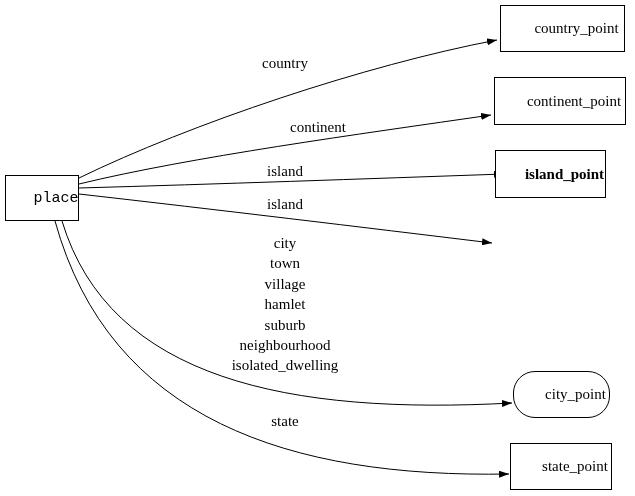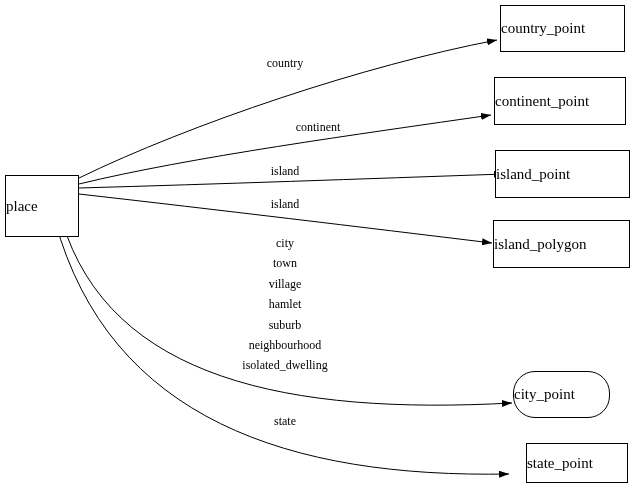--- a/index.html
+++ b/index.html
@@ -3,36 +3,36 @@
 <meta charset="utf-8">
 <style>
   html,body{margin:0;padding:0;}
   body{background:#ffffff;font-family:"Liberation Serif","DejaVu Serif",serif;}
   .canvas{
     position:relative;width:635px;height:496px;background:#ffffff;overflow:hidden;
   }
   .edges{position:absolute;left:0;top:0;width:635px;height:496px;}
   .node{
     position:absolute;box-sizing:border-box;border:1px solid #000000;background:#ffffff;
-    display:flex;align-items:center;
-    font-size:15px;color:#000000;white-space:nowrap;
+    display:flex;align-items:center;justify-content:center;
+    font-size:15px;color:#000000;white-space:nowrap;padding-left:28px;
   }
   .edge-label{
     position:absolute;transform:translateX(-50%);
-    font-size:12px;line-height:19px;color:#000000;text-align:center;white-space:pre-line;
+    font-size:15px;line-height:19px;color:#000000;text-align:center;white-space:pre-line;
   }
   .edge-label.multi{line-height:20.4px;}
   
-  .n-place          {left:5px;  top:175px; width:74px;  height:62px;}
+  .n-place          {left:5px;  top:175px; width:74px;  height:46px;font-family:Liberation Mono, monospace;}
   .n-country-point  {left:500px;top:5px;   width:125px; height:47px;}
   .n-continent-point{left:494px;top:77px;  width:132px; height:48px;}
-  .n-island-point   {left:495px;top:150px; width:135px; height:48px;}
+  .n-island-point   {left:495px;top:150px; width:111px; height:48px;font-weight:bold;}
   .n-island-polygon {left:493px;top:220px; width:137px; height:48px;}
   .n-city-point     {left:513px;top:371px; width:97px;  height:47px;border-radius:22px;}
-  .n-state-point    {left:526px;top:443px; width:102px; height:40px;}
+  .n-state-point    {left:510px;top:443px; width:102px; height:47px;}
   
   .l-country  {left:285px;top:54px;}
   .l-continent{left:286px;top:118px;margin-left:32px;}
   .l-island1  {left:285px;top:162px;}
   .l-island2  {left:285px;top:195px;}
   .l-city     {left:285px;top:233px;}
   .l-state    {left:285px;top:412px;text-align:right;}
 </style>
 </head>
 <body>
@@ -60,23 +60,20 @@
   </div>
   <div class="node n-country-point">
     <span>country_point</span>
   </div>
   <div class="node n-continent-point">
     <span>continent_point</span>
   </div>
   <div class="node n-island-point">
     <span>island_point</span>
   </div>
-  <div class="node n-island-polygon">
-    <span>island_polygon</span>
-  </div>
   <div class="node n-city-point">
     <span>city_point</span>
   </div>
   <div class="node n-state-point">
     <span>state_point</span>
   </div>
 
   <div class="edge-label l-country">country</div>
   <div class="edge-label l-continent">continent</div>
   <div class="edge-label l-island1">island</div>

